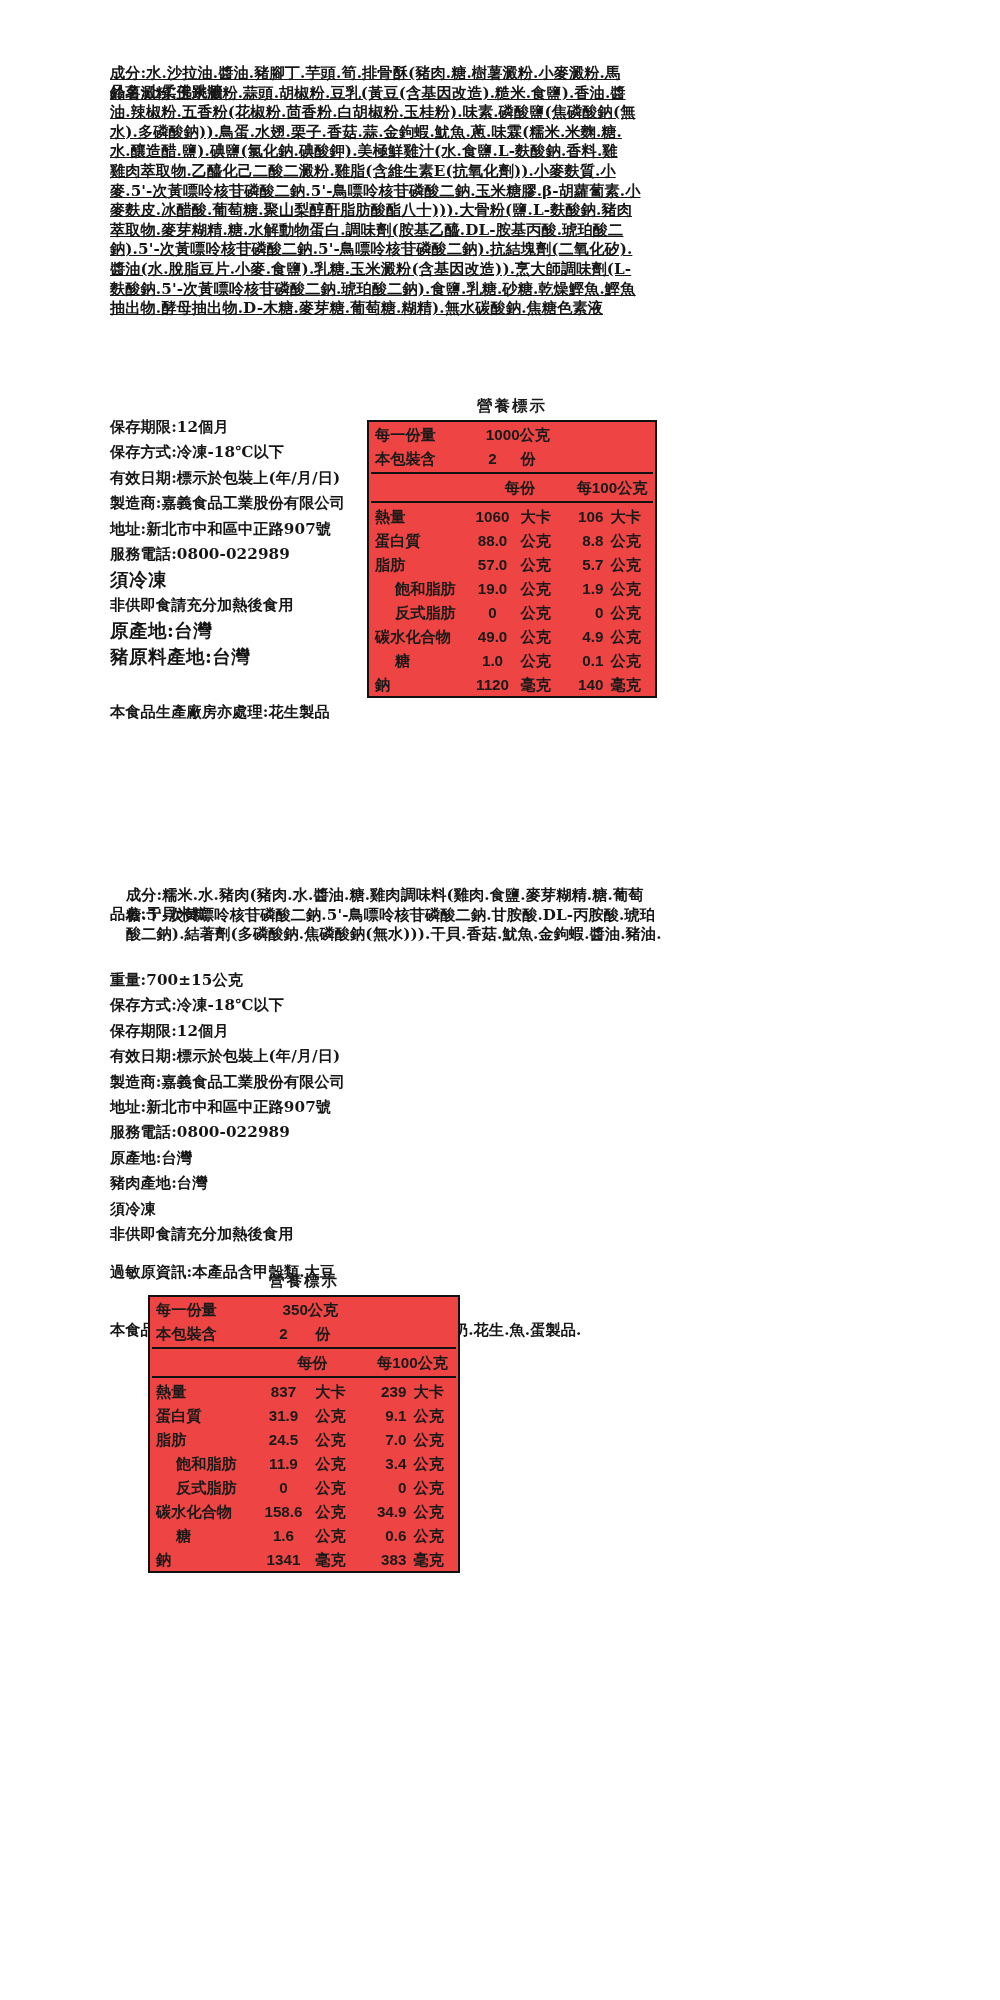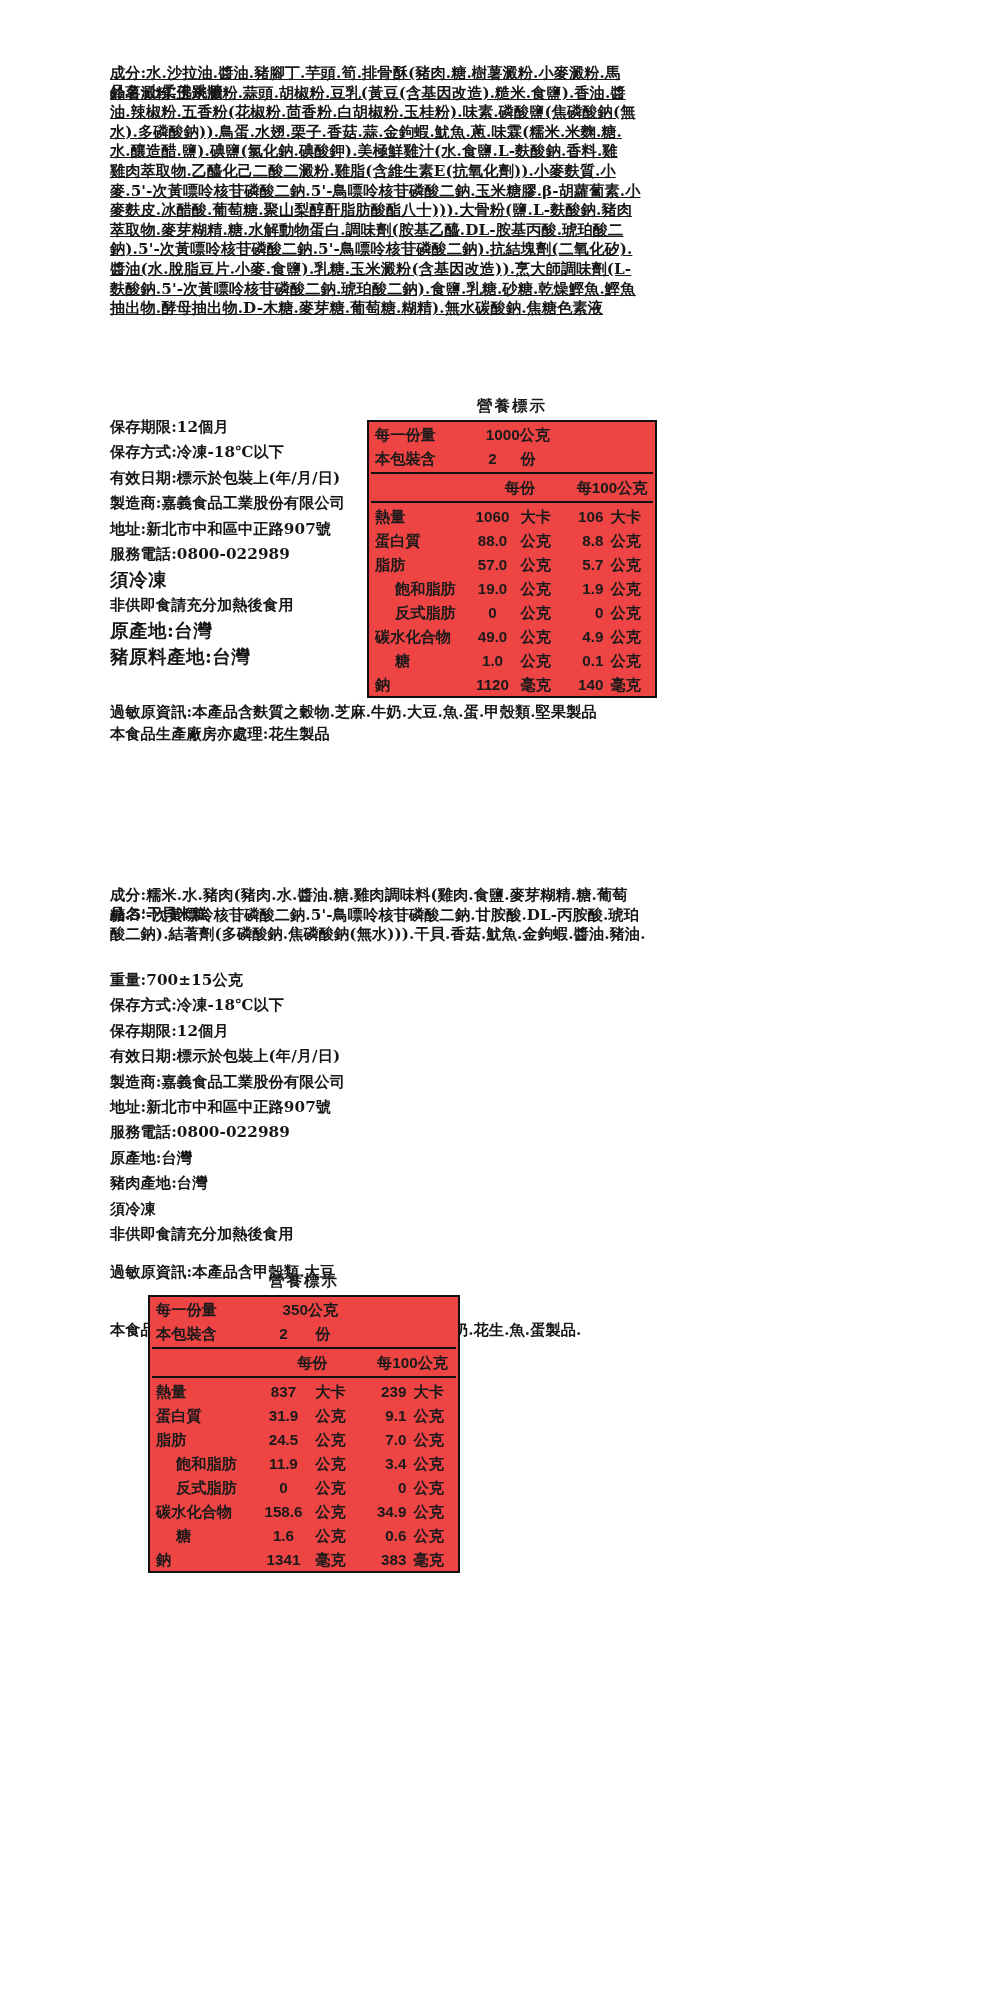--- a/index.html
+++ b/index.html
@@ -45,21 +45,21 @@
 
   #p1-info      { left: 110px; top: 415px; width: 250px; }
   #p1-info .line{ line-height: 25.4px; }
   #p1-info .big { font-size: 18.5px; letter-spacing: 0.5px; }
 
   #p1-allergen  { left: 110px; top: 702px; width: 760px; }
   #p1-allergen .line { line-height: 21.5px; }
 
   
   #p2-head      { left: 110px; top: 866px;  width: 700px; }
-  #p2-ingr      { left: 110px; top: 886px;  width: 700px; text-align: justify; }
+  #p2-ingr      { left: 126px; top: 886px;  width: 700px; text-align: justify; }
   #p2-info      { left: 110px; top: 968px;  width: 420px; }
   #p2-info .line{ line-height: 25.4px; }
   #p2-allergen  { left: 110px; top: 1226px; width: 800px; }
   #p2-allergen .line { line-height: 21.5px; margin-top: 36px; }
 
   
   .nutri {
     position: absolute;
     font-family: Liberation Sans, sans-serif;
     font-weight: 600;
@@ -113,21 +113,21 @@
 <div class="page">
 
   <div class="block" id="p1-head">
     <span class="line">品名:上柔佛跳牆</span>
   </div>
 
   <div class="block" id="p1-ingr"><span class="line">成分:水.沙拉油.醬油.豬腳丁.芋頭.筍.排骨酥(豬肉.糖.樹薯澱粉.小麥澱粉.馬</span><span class="line">鈴薯澱粉.玉米澱粉.蒜頭.胡椒粉.豆乳(黃豆(含基因改造).糙米.食鹽).香油.醬</span><span class="line">油.辣椒粉.五香粉(花椒粉.茴香粉.白胡椒粉.玉桂粉).味素.磷酸鹽(焦磷酸鈉(無</span><span class="line">水).多磷酸鈉)).鳥蛋.水翅.栗子.香菇.蒜.金鉤蝦.魷魚.蔥.味霖(糯米.米麴.糖.</span><span class="line">水.釀造醋.鹽).碘鹽(氯化鈉.碘酸鉀).美極鮮雞汁(水.食鹽.L-麩酸鈉.香料.雞</span><span class="line">雞肉萃取物.乙醯化己二酸二澱粉.雞脂(含維生素E(抗氧化劑)).小麥麩質.小</span><span class="line">麥.5'-次黃嘌呤核苷磷酸二鈉.5'-鳥嘌呤核苷磷酸二鈉.玉米糖膠.β-胡蘿蔔素.小</span><span class="line">麥麩皮.冰醋酸.葡萄糖.聚山梨醇酐脂肪酸酯八十))).大骨粉(鹽.L-麩酸鈉.豬肉</span><span class="line">萃取物.麥芽糊精.糖.水解動物蛋白.調味劑(胺基乙醯.DL-胺基丙酸.琥珀酸二</span><span class="line">鈉).5'-次黃嘌呤核苷磷酸二鈉.5'-鳥嘌呤核苷磷酸二鈉).抗結塊劑(二氧化矽).</span><span class="line">醬油(水.脫脂豆片.小麥.食鹽).乳糖.玉米澱粉(含基因改造)).烹大師調味劑(L-</span><span class="line">麩酸鈉.5'-次黃嘌呤核苷磷酸二鈉.琥珀酸二鈉).食鹽.乳糖.砂糖.乾燥鰹魚.鰹魚</span><span class="line">抽出物.酵母抽出物.D-木糖.麥芽糖.葡萄糖.糊精).無水碳酸鈉.焦糖色素液</span></div>
 
   <div class="block" id="p1-info"><span class="line">保存期限:12個月</span><span class="line">保存方式:冷凍-18℃以下</span><span class="line">有效日期:標示於包裝上(年/月/日)</span><span class="line">製造商:嘉義食品工業股份有限公司</span><span class="line">地址:新北市中和區中正路907號</span><span class="line">服務電話:0800-022989</span><span class="line big">須冷凍</span><span class="line">非供即食請充分加熱後食用</span><span class="line big">原產地:台灣</span><span class="line big">豬原料產地:台灣</span></div>
 
-  <div class="block" id="p1-allergen"><span class="line">過敏原資訊:本產品含麩質之穀物.芝麻.牛奶.大豆.魚.蛋.甲殼類.堅果製品</span><span class="line">本食品生產廠房亦處理:花生製品</span></div>
+  <div class="block" id="p1-allergen"><span class="line">本食品生產廠房亦處理:花生製品</span></div>
 
   <div class="nutri" id="nutri1">
     <div class="nutri-title">營養標示</div>
     <div class="nutri-box">
       <table class="nt">
         <tbody>
           <tr>
             <td class="c-label">每一份量</td>
             <td class="c-num" colspan="2">1000公克</td>
             <td class="c-num2"></td>

